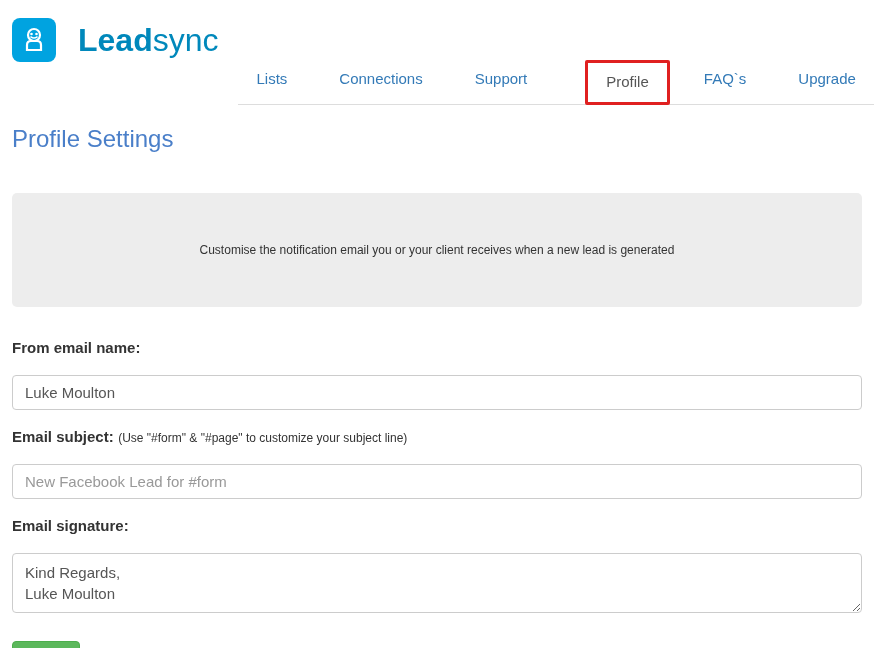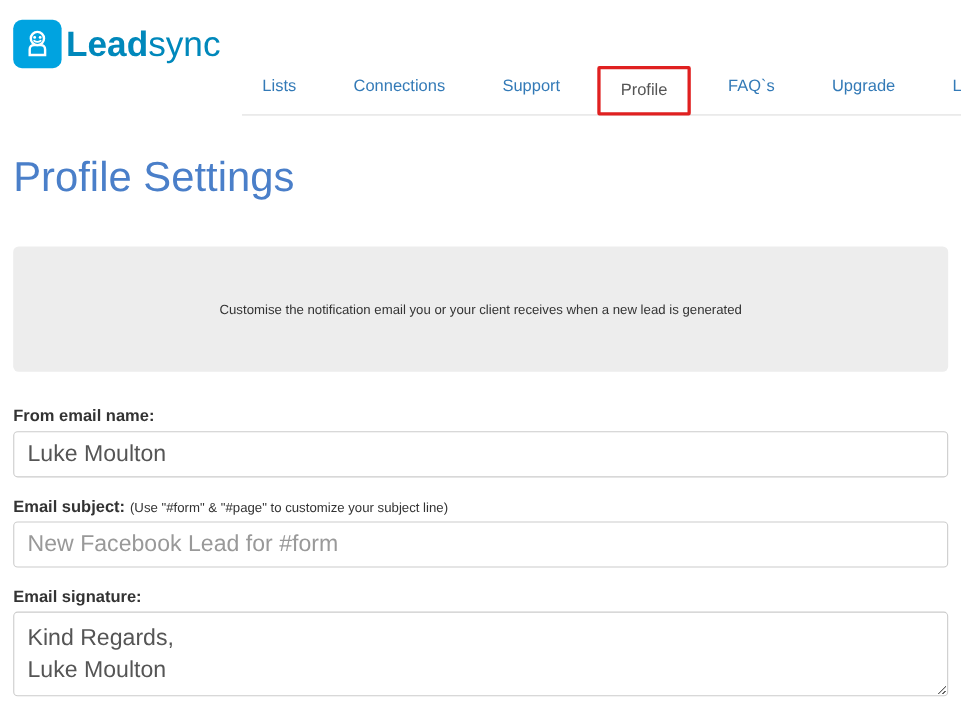--- a/index.html
+++ b/index.html
@@ -14,21 +14,21 @@
       width: 874px;
     }
     .header {
       display: flex;
       align-items: flex-start;
       justify-content: space-between;
     }
     .logo {
       display: flex;
       align-items: center;
-      gap: 4px;
+      gap: 22px;
       margin-top: 8px;
     }
     .logo-icon {
       width: 44px;
       height: 44px;
       background: #00a3e0;
       border-radius: 8px;
       display: flex;
       align-items: center;
       justify-content: center;
@@ -59,26 +59,27 @@
       padding: 10px 18px 12px 18px;
       cursor: pointer;
       position: relative;
     }
     .nav-item.active {
       border: 3px solid #e02020;
       border-radius: 2px;
       color: #555;
       margin-bottom: -1px;
       background: #fff;
+      margin-left: 24px;
     }
     .page-title {
       color: #4a7fc9;
-      font-size: 38px;
+      font-size: 24px;
       font-weight: 400;
-      margin-top: 36px;
+      margin-top: 20px;
       margin-bottom: 40px;
     }
     .notice-box {
       background: #ededed;
       border-radius: 5px;
       padding: 50px 20px;
       text-align: center;
       color: #333;
       font-size: 12px;
       margin-bottom: 32px;
@@ -95,22 +96,22 @@
     .form-hint {
       font-weight: 400;
       color: #333;
       font-size: 12px;
     }
     .form-input, .form-textarea {
       width: 100%;
       padding: 8px 12px;
       border: 1px solid #ccc;
       border-radius: 4px;
-      font-size: 21px;
-      margin-top: 4px;
+      font-size: 15px;
+      margin-top: 18px;
       font-family: inherit;
       color: #555;
     }
     .form-input::placeholder {
       color: #999;
     }
     .form-textarea {
       resize: vertical;
       min-height: 56px;
       line-height: 1.4;

